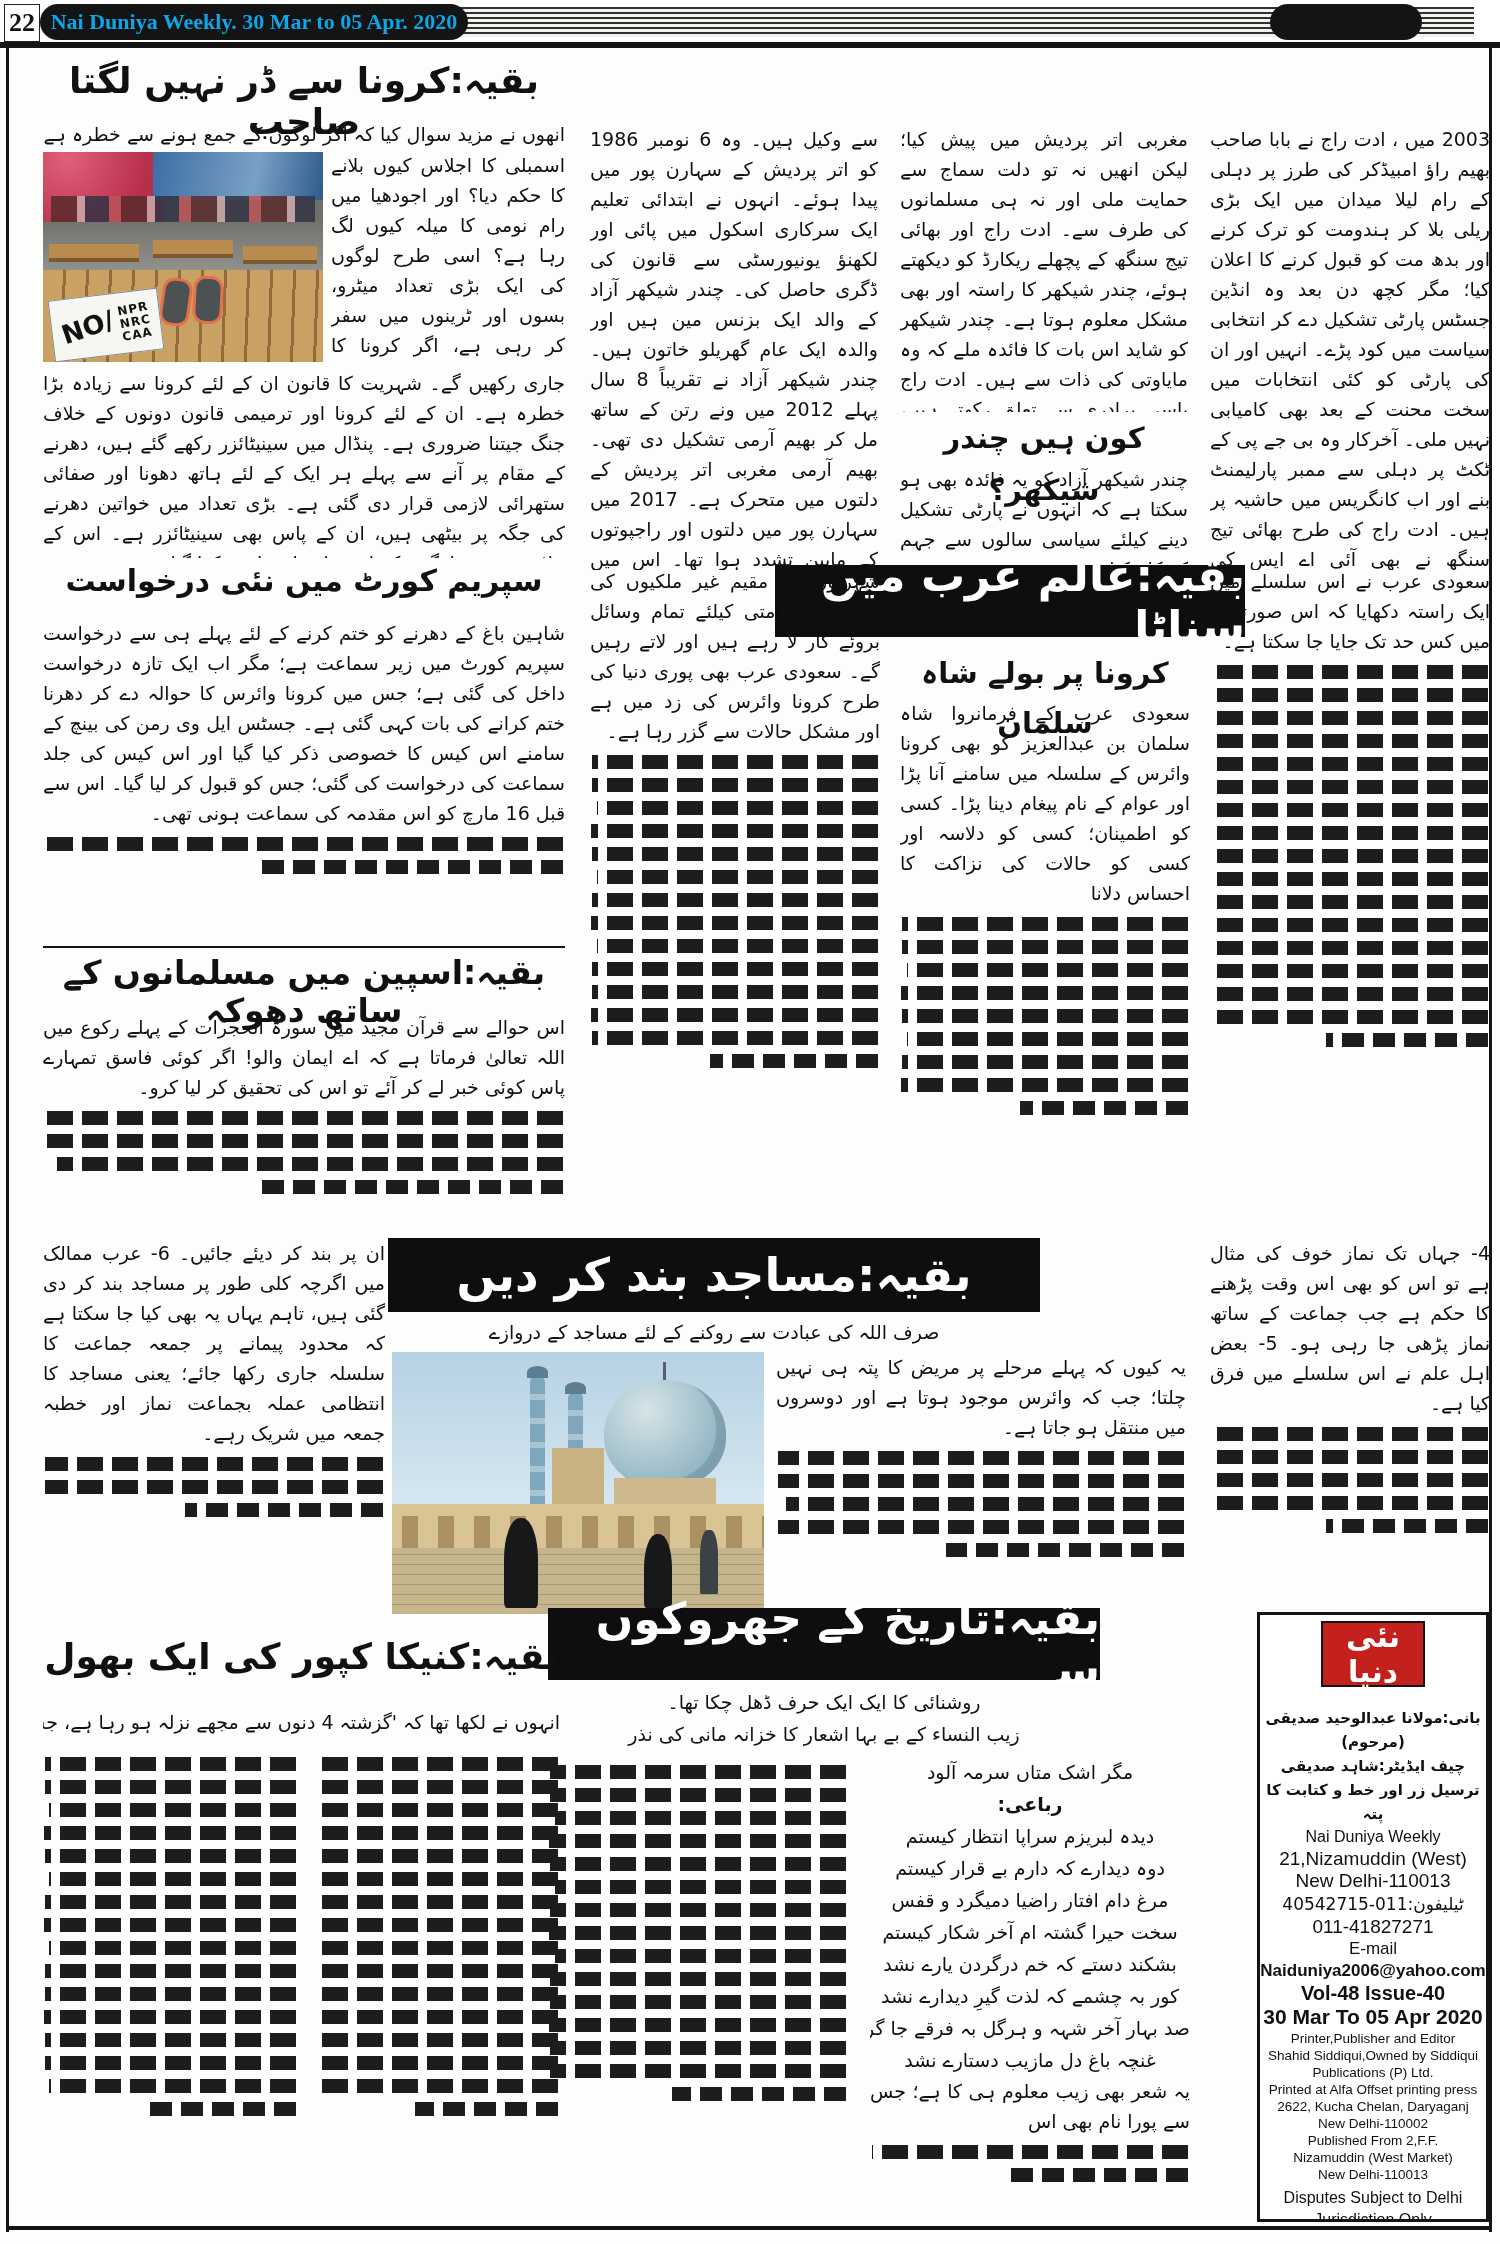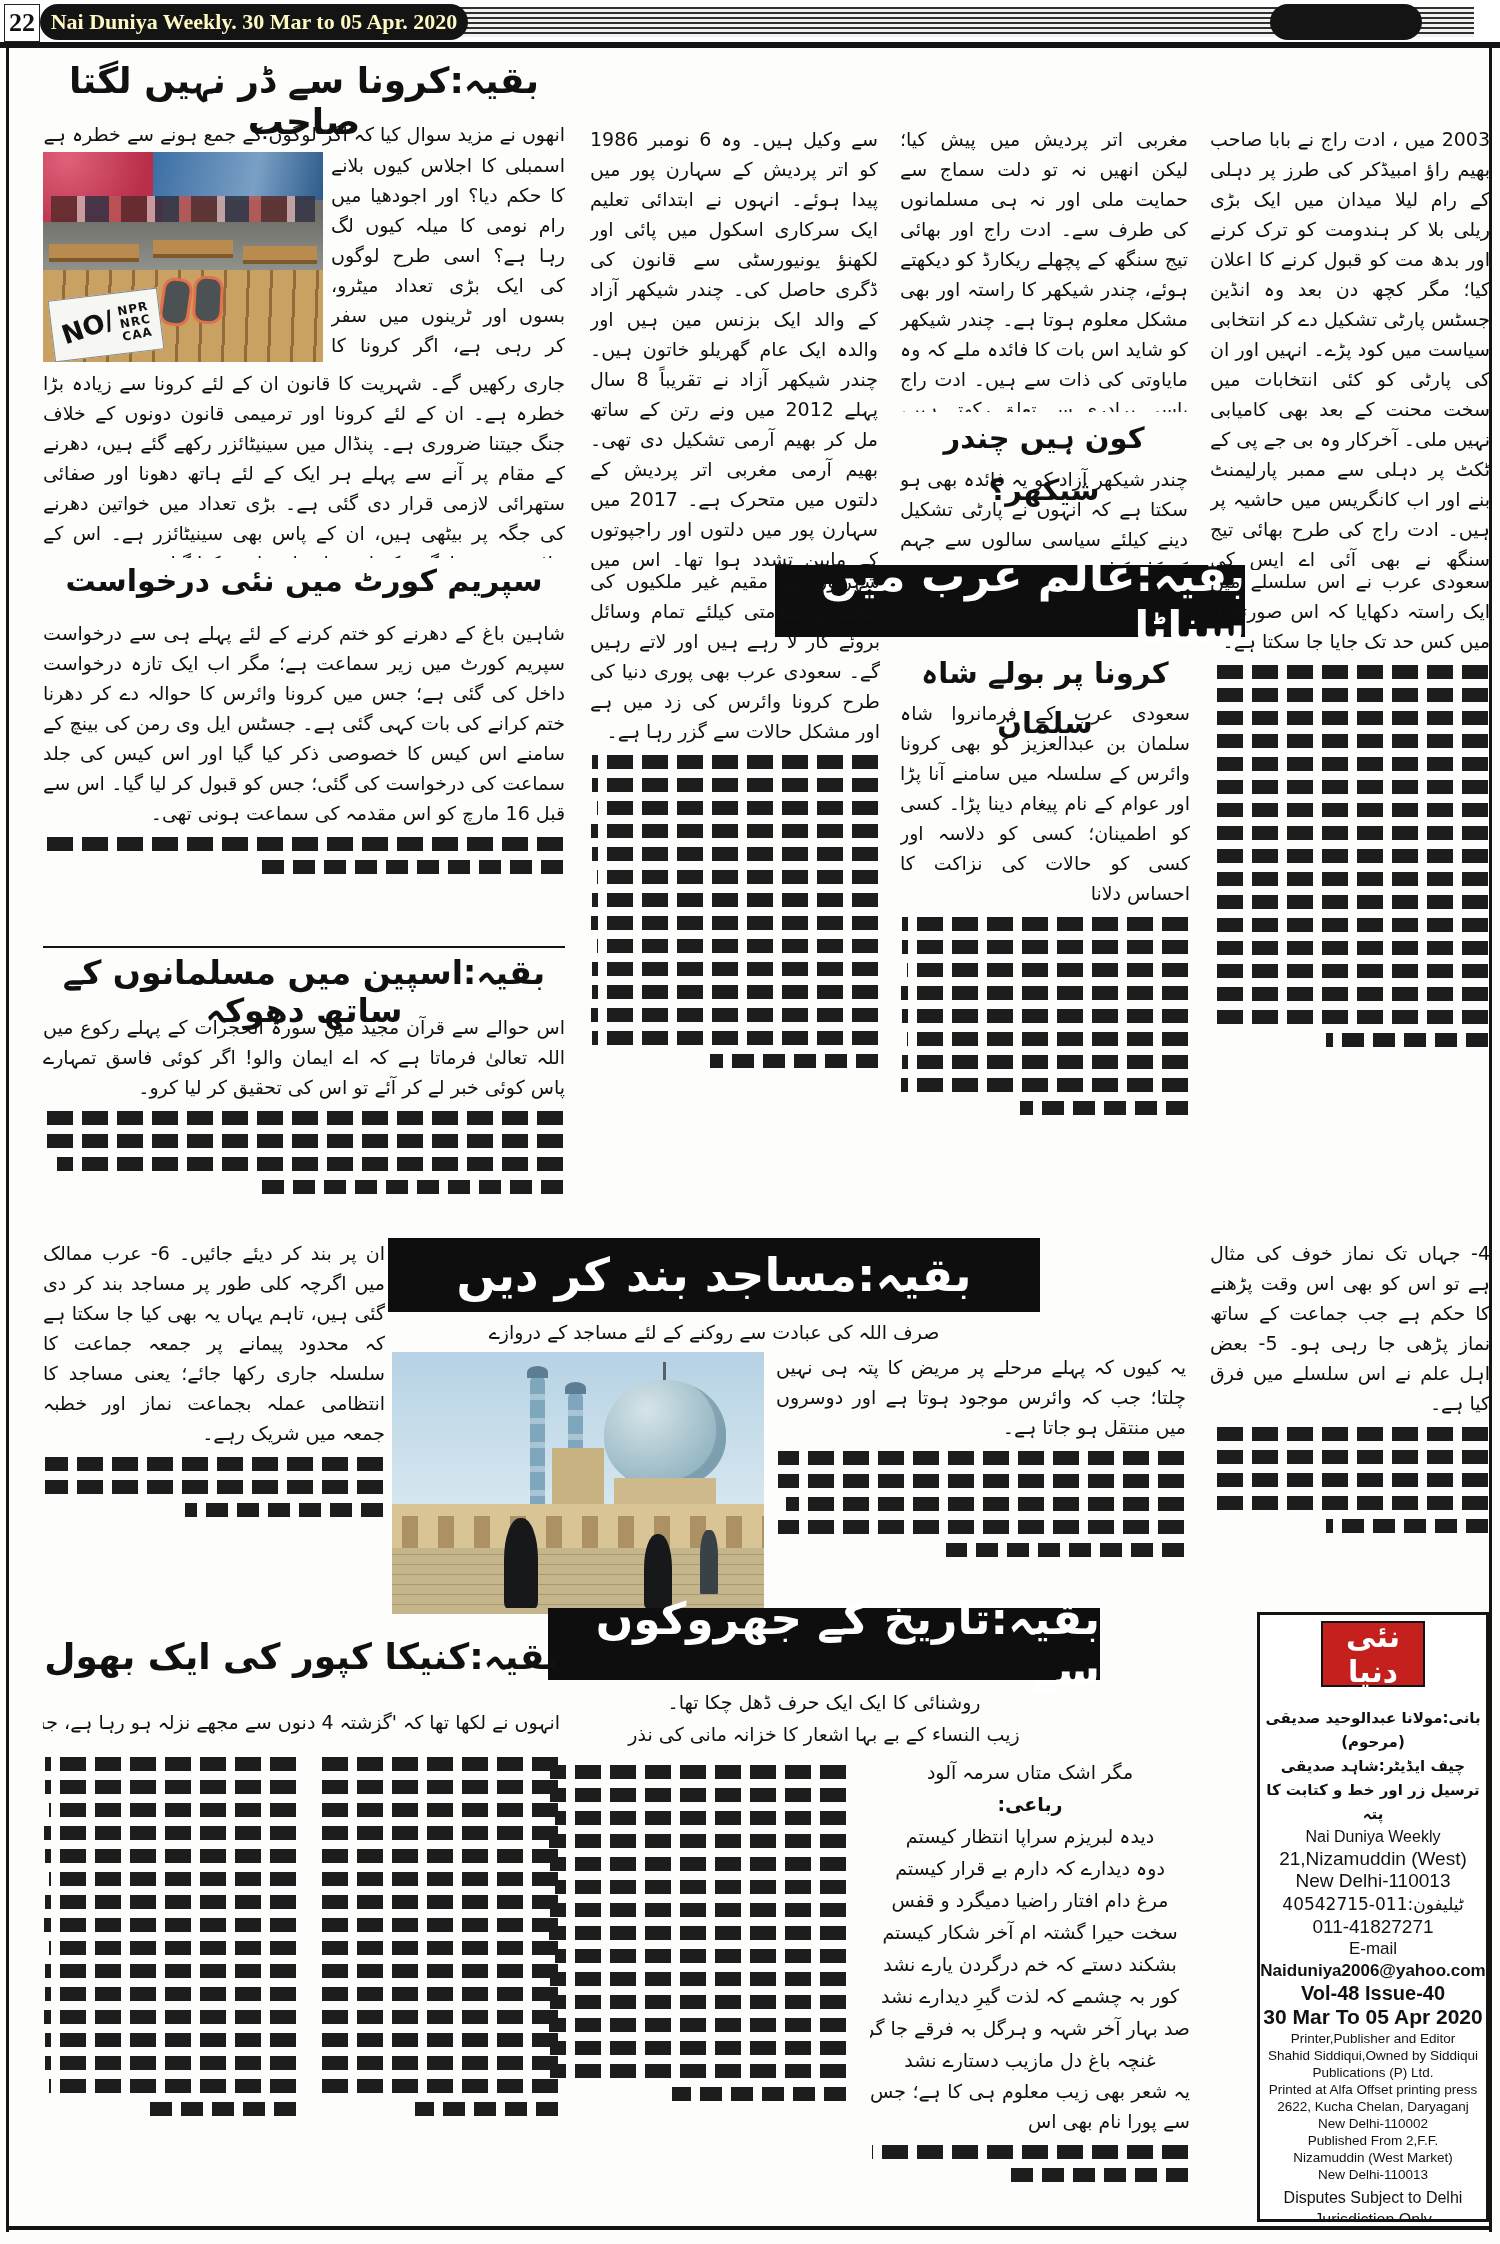--- a/index.html
+++ b/index.html
@@ -2,21 +2,21 @@
 <html><head>
 <meta charset="utf-8">
 <style>
   html,body{margin:0;padding:0;background:#e8e8e4;}
   #page{position:relative;width:1500px;height:2244px;background:#fdfdfb;font-family:"DejaVu Sans",sans-serif;color:#111;overflow:hidden;}
   .abs{position:absolute;}
   
   #masthead{left:0;top:0;width:1500px;height:42px;background:#fff;}
   #pagenum{left:4px;top:4px;width:34px;height:36px;background:#fff;border:1px solid #222;color:#111;font:bold 26px "Liberation Serif",serif;display:flex;align-items:center;justify-content:center;}
   #mastpill{left:40px;top:4px;width:428px;height:36px;background:#141414;border-radius:18px;display:flex;align-items:center;justify-content:center;}
-  #mastpill span{color:#fef9c3;font:bold 22px "Liberation Serif",serif;white-space:nowrap;}
+  #mastpill span{color:#0ea5e9;font:bold 22px "Liberation Serif",serif;white-space:nowrap;}
   #maststripes{left:460px;top:7px;width:1014px;height:30px;background:repeating-linear-gradient(180deg,#30302e 0 2px,#f2f2ee 2px 5px);}
   #mastblob{left:1270px;top:4px;width:152px;height:36px;background:#141414;border-radius:18px;}
   #topline{left:0;top:42px;width:1500px;height:6px;background:#141414;}
   
   #bleft{left:6px;top:48px;width:3px;height:2184px;background:#141414;}
   #bright{left:1489px;top:48px;width:3px;height:2184px;background:#141414;}
   #bbottom{left:6px;top:2226px;width:1486px;height:4px;background:#141414;}
   
   .uhead{direction:rtl;font-weight:bold;text-align:center;line-height:1.15;}
   .ucol{direction:rtl;text-align:justify;font-size:19px;line-height:30px;overflow:hidden;}

